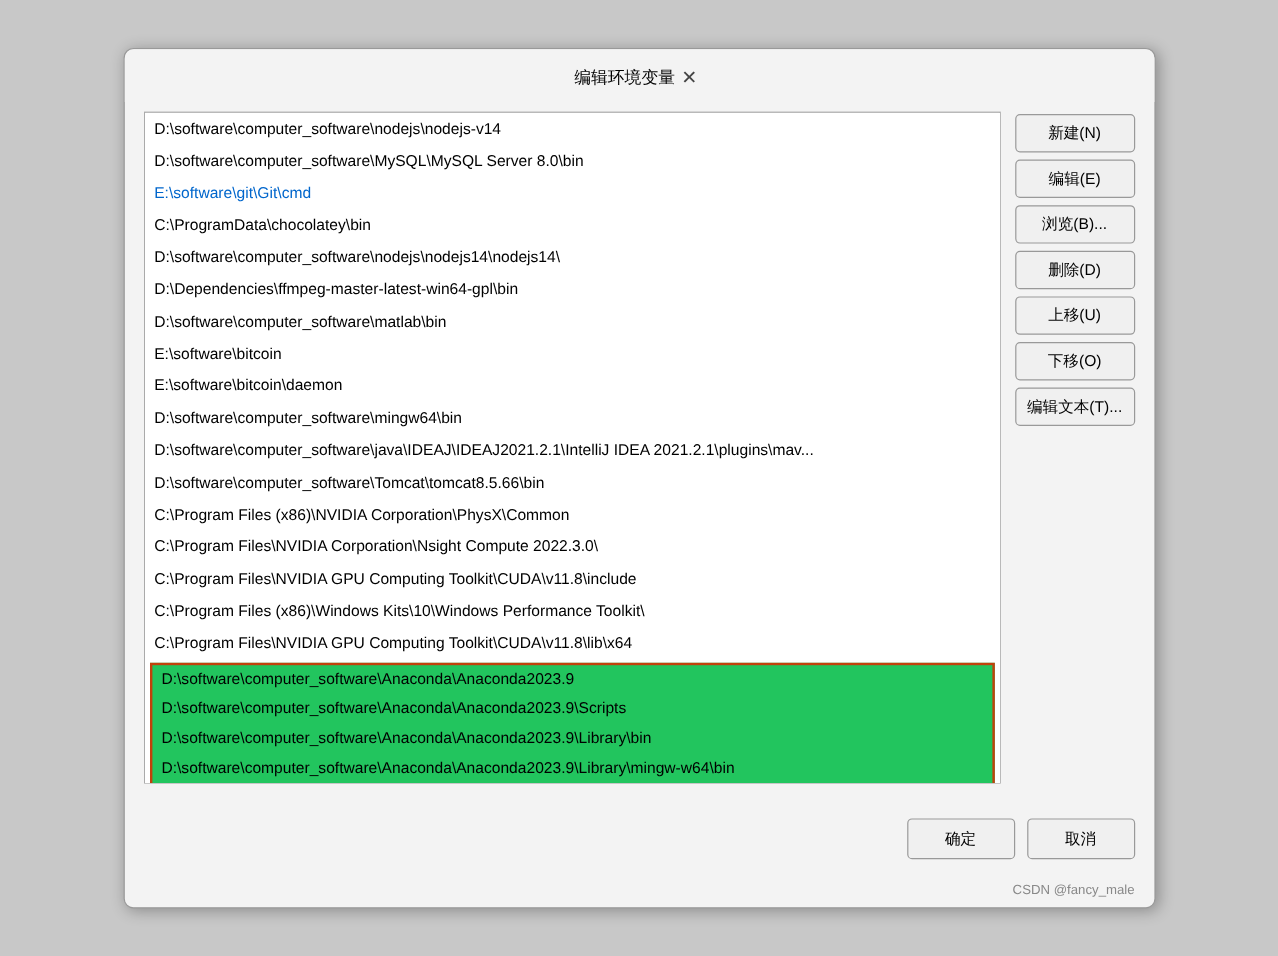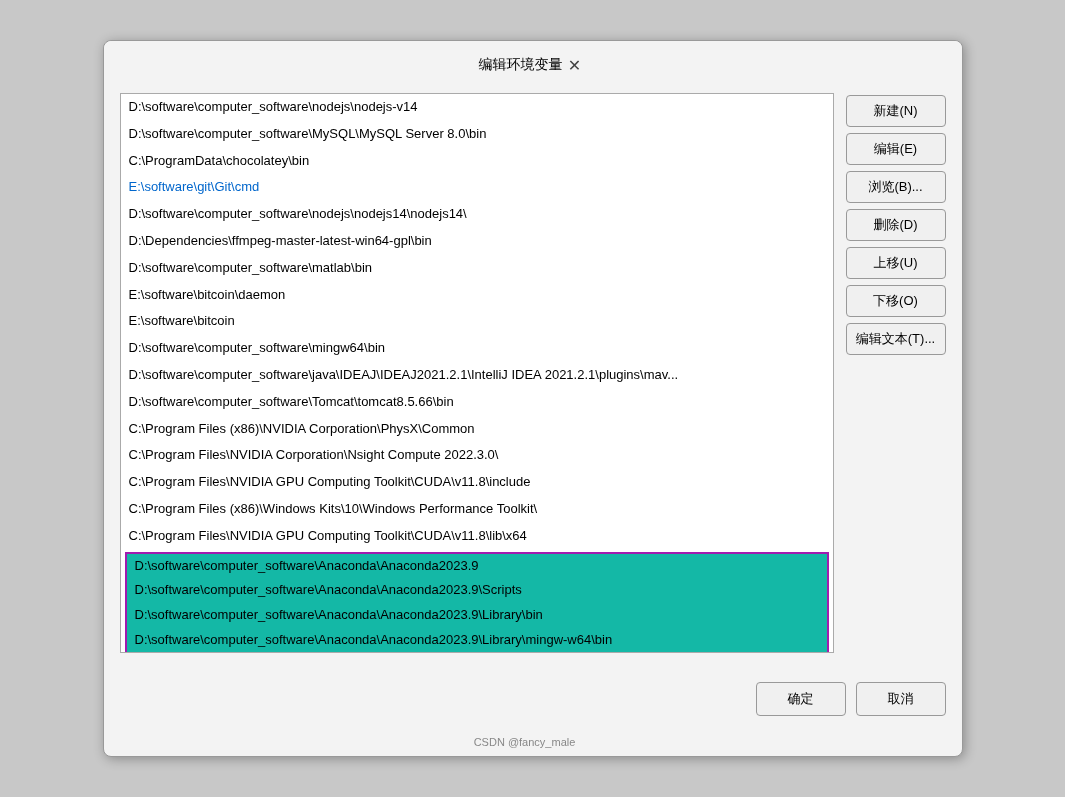--- a/index.html
+++ b/index.html
@@ -77,23 +77,23 @@
       cursor: pointer;
       color: #000;
       white-space: nowrap;
       overflow: hidden;
       text-overflow: ellipsis;
       line-height: 1.6;
       font-size: 13px;
     }
 
     .highlighted-group {
-      border: 2px solid #a21caf;
+      border: 2px solid #c2410c;
       margin: 2px 4px;
-      background: #14b8a6;
+      background: #22c55e;
     }
 
     .highlighted-group .list-item {
       padding: 2px 8px;
     }
 
     .button-panel {
       display: flex;
       flex-direction: column;
       gap: 6px;
@@ -129,48 +129,48 @@
       border-radius: 4px;
       cursor: pointer;
       font-size: 13px;
       font-family: "Microsoft YaHei", "SimSun", sans-serif;
       text-align: center;
       color: #000;
       margin-top: 13px;
     }
 
     .watermark {
-      text-align: center;
+      text-align: right;
       padding: 4px 16px 8px 0;
       font-size: 11px;
       color: #888;
     }
   </style>
 </head>
 <body>
 
 <div class="dialog">
   <div class="title-bar">
     <span class="title-text">编辑环境变量</span>
     <button class="close-btn">✕</button>
   </div>
 
   <div class="dialog-body">
     <div class="list-container">
 
       <div id="list-items-container">
           <div class="list-item">D:\software\computer_software\nodejs\nodejs-v14</div>
           <div class="list-item">D:\software\computer_software\MySQL\MySQL Server 8.0\bin</div>
+          <div class="list-item" style="color: rgb(0, 102, 204);">E:\software\git\Git\cmd</div>
           <div class="list-item">C:\ProgramData\chocolatey\bin</div>
-          <div class="list-item" style="color: rgb(0, 102, 204);">E:\software\git\Git\cmd</div>
           <div class="list-item">D:\software\computer_software\nodejs\nodejs14\nodejs14\</div>
           <div class="list-item">D:\Dependencies\ffmpeg-master-latest-win64-gpl\bin</div>
           <div class="list-item">D:\software\computer_software\matlab\bin</div>
+          <div class="list-item">E:\software\bitcoin</div>
           <div class="list-item">E:\software\bitcoin\daemon</div>
-          <div class="list-item">E:\software\bitcoin</div>
           <div class="list-item">D:\software\computer_software\mingw64\bin</div>
           <div class="list-item">D:\software\computer_software\java\IDEAJ\IDEAJ2021.2.1\IntelliJ IDEA 2021.2.1\plugins\mav...</div>
           <div class="list-item">D:\software\computer_software\Tomcat\tomcat8.5.66\bin</div>
           <div class="list-item">C:\Program Files (x86)\NVIDIA Corporation\PhysX\Common</div>
           <div class="list-item">C:\Program Files\NVIDIA Corporation\Nsight Compute 2022.3.0\</div>
           <div class="list-item">C:\Program Files\NVIDIA GPU Computing Toolkit\CUDA\v11.8\include</div>
           <div class="list-item">C:\Program Files (x86)\Windows Kits\10\Windows Performance Toolkit\</div>
           <div class="list-item">C:\Program Files\NVIDIA GPU Computing Toolkit\CUDA\v11.8\lib\x64</div>
         </div>
 

